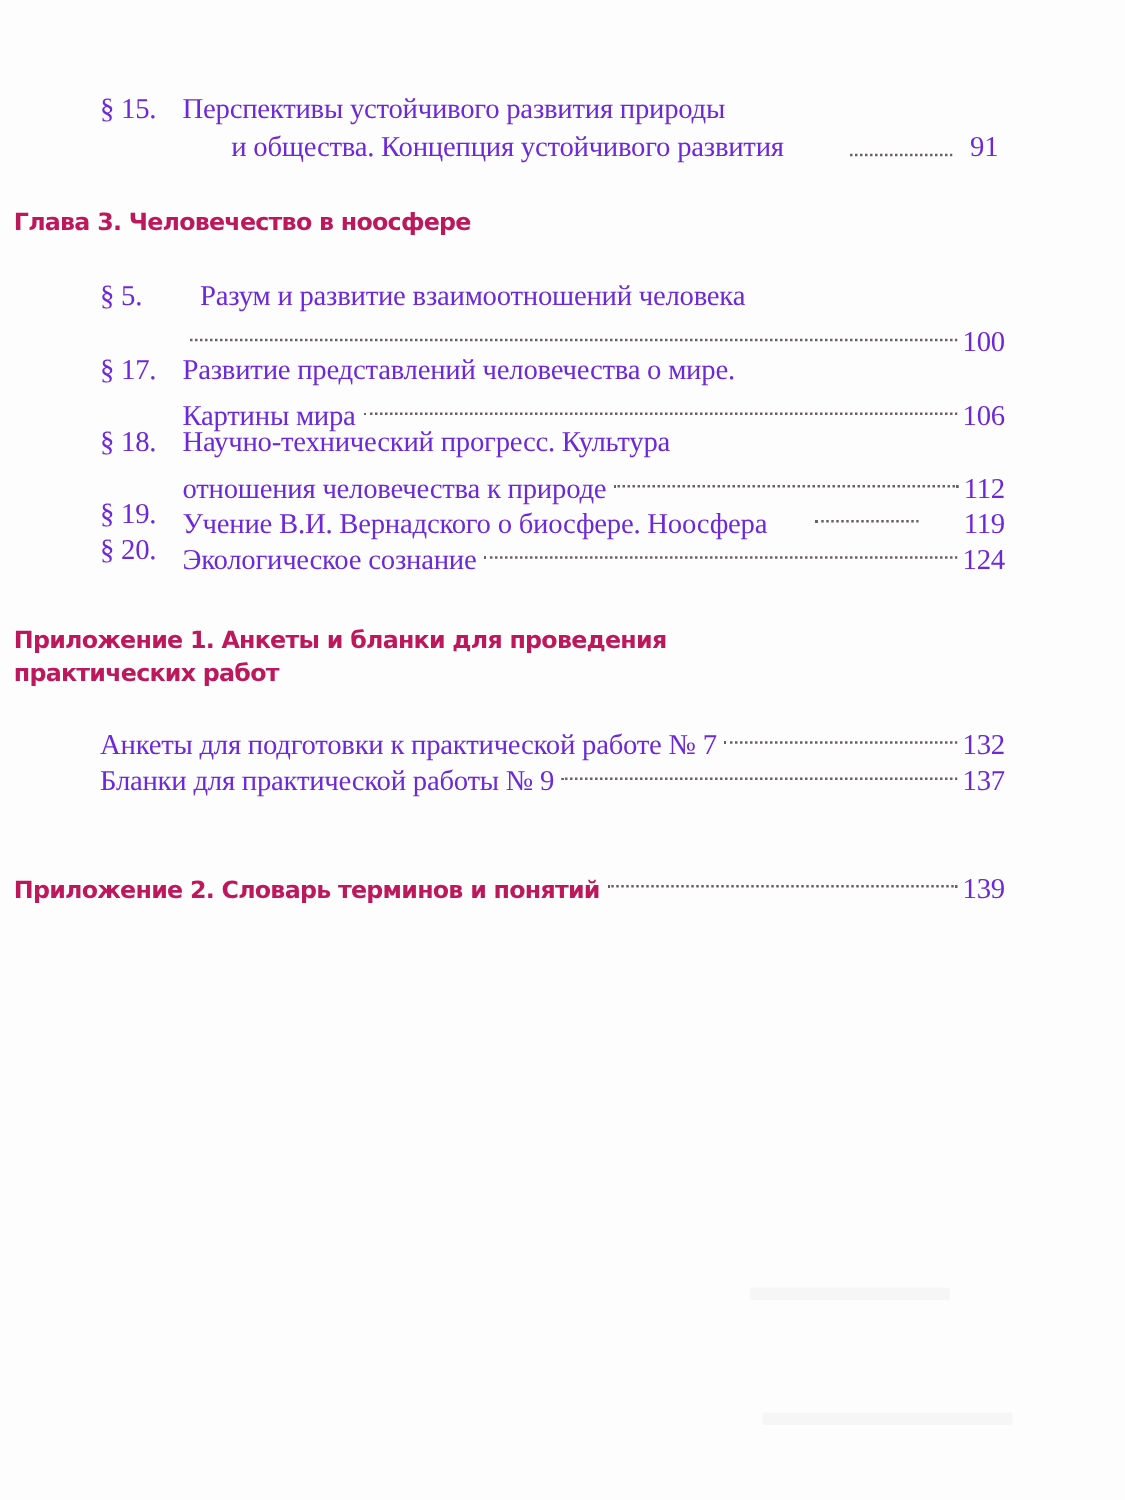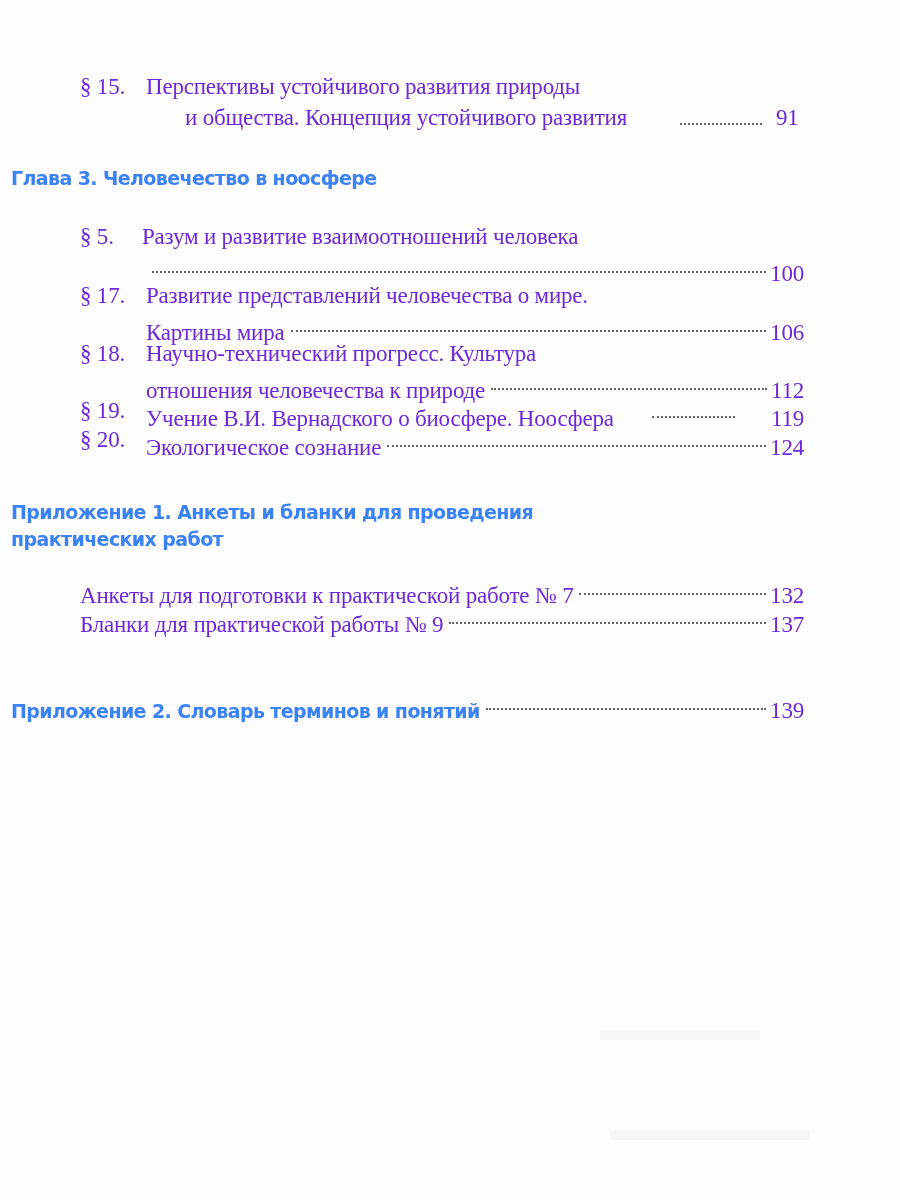--- a/index.html
+++ b/index.html
@@ -17,21 +17,21 @@
     .serif {
       font-family: Liberation Serif, serif;
       font-size: 23px;
       color: #6d28d9;
       letter-spacing: -0.2px;
     }
     .sans-bold {
       font-family: "DejaVu Sans", "Liberation Sans", sans-serif;
       font-weight: bold;
       font-size: 19px;
-      color: #3b82f6;
+      color: #be185d;
       letter-spacing: -0.6px;
     }
     .line {
       position: absolute;
       white-space: nowrap;
       line-height: 30px;
       height: 30px;
     }
     .num {
       position: absolute;
@@ -83,21 +83,21 @@
   <div class="line serif" style="left:680px; top:103px; width:82px; overflow:hidden;">
     <div style="position:absolute; left:0; right:0; bottom:8px; border-bottom:2px dotted #6a6262;"></div>
   </div>
   <div class="num serif" style="left:776px; top:103px;">91</div>
 </div>
 
 <div class="line sans-bold" style="left:11px; top:163px;">Глава 3. Человечество в ноосфере</div>
 
 <div>
   <div class="line serif" style="left:80px; top:222px;">§ 5.</div>
-  <div class="line serif" style="left:142px; top:222px;text-align:right;">Разум и развитие взаимоотношений человека</div>
+  <div class="line serif" style="left:160px; top:222px;text-align:right;">Разум и развитие взаимоотношений человека</div>
   <div class="leader-row serif" style="left:146px; top:251px; width:658px;">
     <span class="dots"></span>
     <span class="pg">100</span>
   </div>
 </div>
 
 <div>
   <div class="line serif" style="left:80px; top:281px;">§ 17.</div>
   <div class="line serif" style="left:146px; top:281px;">Развитие представлений человечества о мире.</div>
   <div class="leader-row serif" style="left:146px; top:310px; width:658px;">

